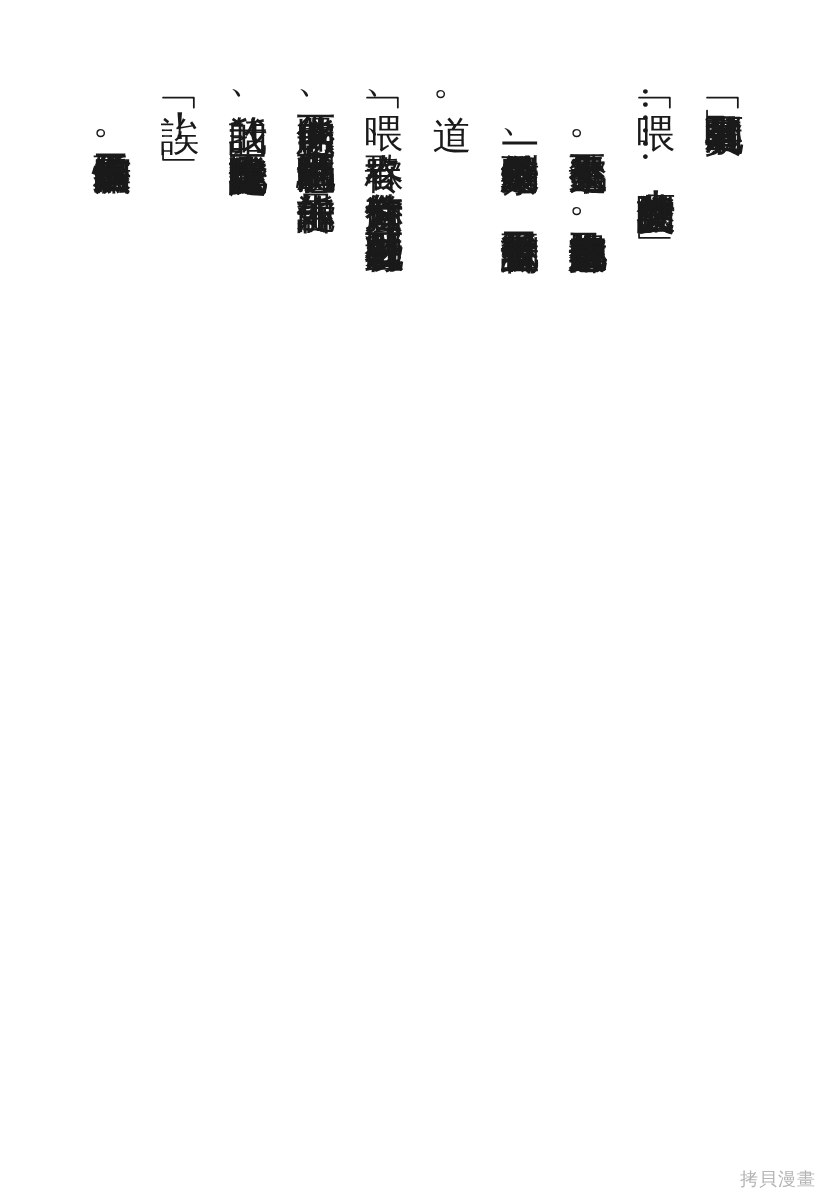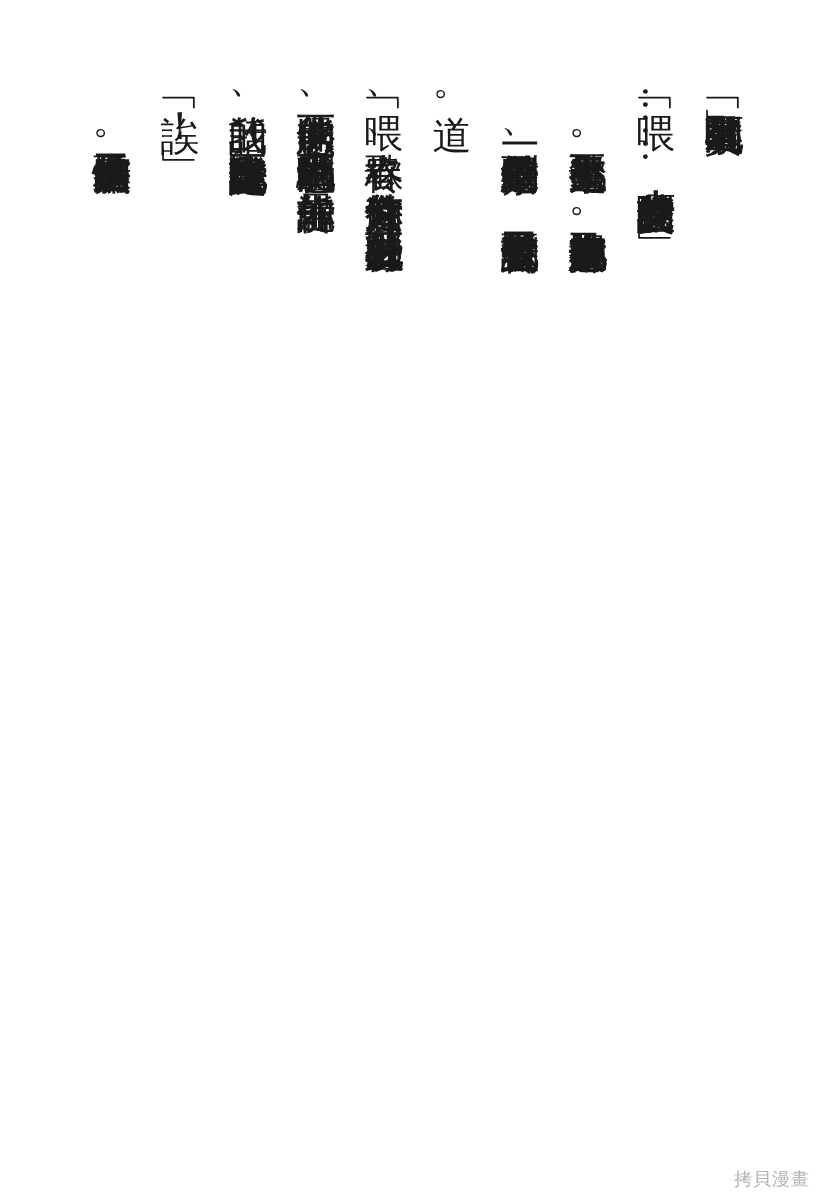--- a/index.html
+++ b/index.html
@@ -27,21 +27,21 @@
     letter-spacing: 0;
     color: #1a1a1a;
     white-space: nowrap;
   }
   .text-block p {
     margin: 0;
     padding: 0;
   }
   .watermark {
     position: absolute;
-    right: 12px;
+    right: 6px;
     bottom: 9px;
     font-family: Liberation Serif, serif;
     font-size: 18px;
     letter-spacing: 1px;
     color: #b4b4b4;
   }
 </style>
 </head>
 <body>
 

